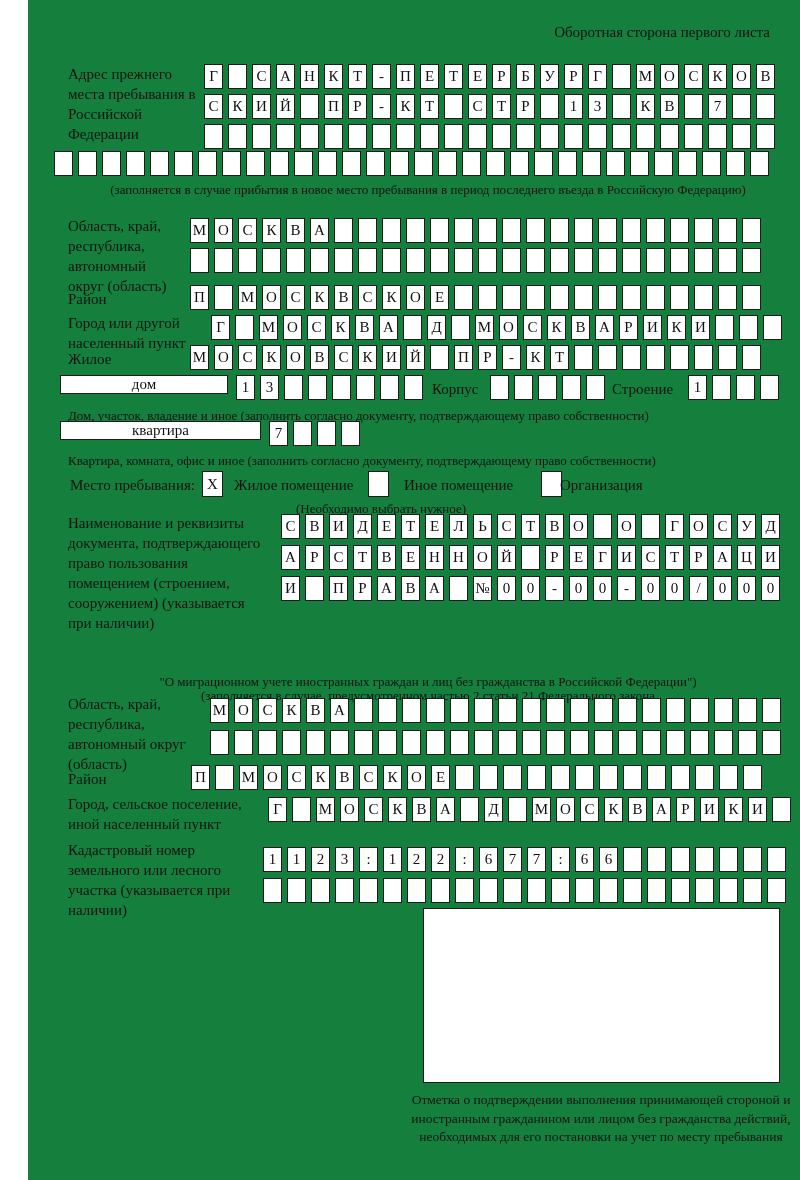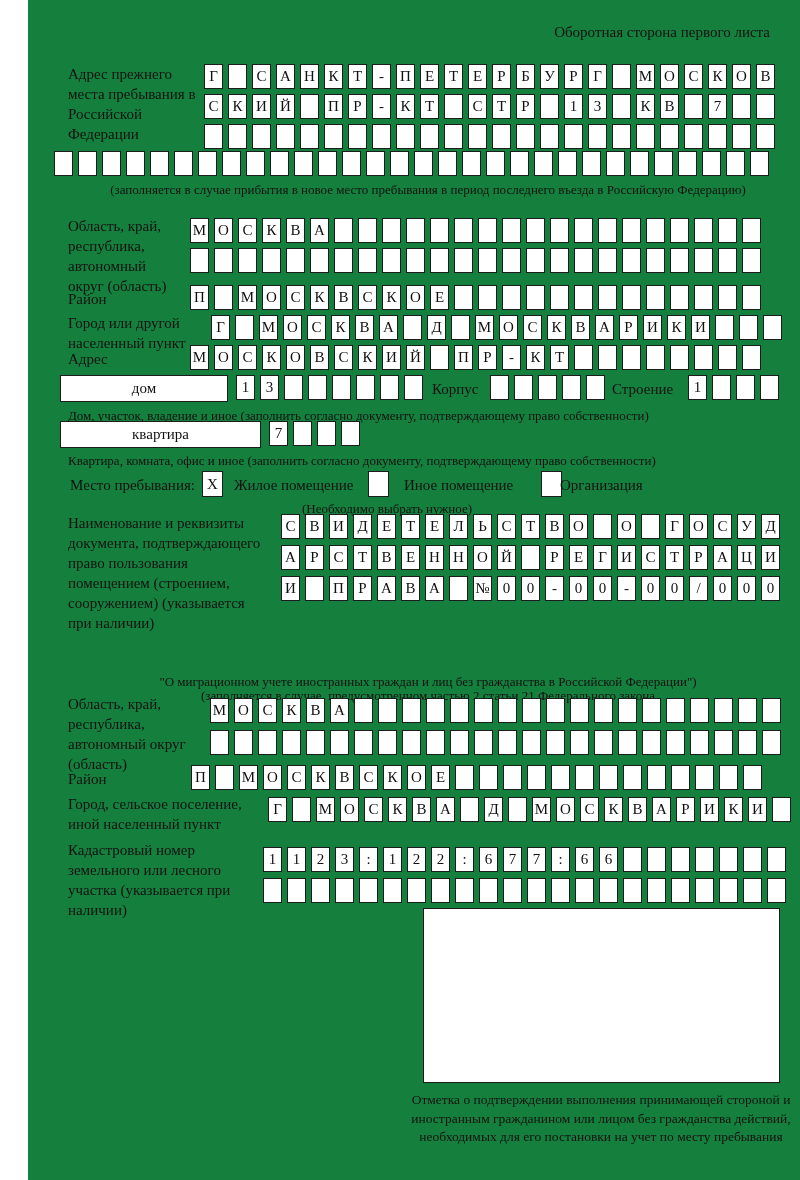--- a/index.html
+++ b/index.html
@@ -7,21 +7,21 @@
         font-family:"Liberation Serif","DejaVu Serif",serif;overflow:hidden;margin-left:28px;}
   .lbl{position:absolute;font-size:15px;line-height:20px;color:#111;}
   .note{position:absolute;font-size:13px;line-height:17px;color:#111;}
   .center{left:0;right:0;text-align:center;}
   .title{position:absolute;font-size:15.5px;font-weight:bold;color:#000;}
   .hdr{position:absolute;top:24px;right:58px;font-size:15px;color:#111;}
   .boxrow{position:absolute;display:flex;gap:5px;}
   .cbox{flex:none;width:19px;height:25px;border:1.5px solid #1c1c1c;display:flex;
         align-items:center;justify-content:center;font-size:15px;line-height:1;
         background:#fff;box-sizing:border-box;}
-  .widebox{position:absolute;border:1.5px solid #1c1c1c;height:27px;display:flex;
+  .widebox{position:absolute;border:1.5px solid #1c1c1c;height:19px;display:flex;
         align-items:center;justify-content:center;font-size:15px;background:#fff;
         box-sizing:border-box;}
   .chk{position:absolute;width:21px;height:26px;border:1.5px solid #1c1c1c;display:flex;
         align-items:center;justify-content:center;font-size:15px;background:#fff;
         box-sizing:border-box;}
   .stamp{position:absolute;border:1.5px solid #1c1c1c;background:#fff;box-sizing:border-box;}
 </style>
 </head>
 <body>
 
@@ -246,21 +246,21 @@
       <span class="cbox">А</span>
       <span class="cbox">Р</span>
       <span class="cbox">И</span>
       <span class="cbox">К</span>
       <span class="cbox">И</span>
       <span class="cbox"></span>
       <span class="cbox"></span>
       <span class="cbox"></span>
     </div>
 
-  <div class="lbl" style="left:40px;top:349px">Адрес</div>
+  <div class="lbl" style="left:40px;top:349px">Жилое</div>
   <div class="boxrow" style="left:162px;top:345px">
       <span class="cbox">М</span>
       <span class="cbox">О</span>
       <span class="cbox">С</span>
       <span class="cbox">К</span>
       <span class="cbox">О</span>
       <span class="cbox">В</span>
       <span class="cbox">С</span>
       <span class="cbox">К</span>
       <span class="cbox">И</span>
@@ -318,21 +318,21 @@
     </div>
   <div class="note" style="left:40px;top:452px">Квартира, комната, офис и иное (заполнить согласно документу, подтверждающему право собственности)</div>
 
   <div class="lbl" style="left:42px;top:475px">Место пребывания:</div>
   <div class="chk" style="left:174px;top:471px">X</div>
   <div class="lbl" style="left:206px;top:475px">Жилое помещение</div>
   <div class="chk" style="left:340px;top:471px"></div>
   <div class="lbl" style="left:376px;top:475px">Иное помещение</div>
   <div class="chk" style="left:513px;top:471px"></div>
   <div class="lbl" style="left:532px;top:475px">Организация</div>
-  <div class="note" style="left:274px;top:500px">(Необходимо выбрать нужное)</div>
+  <div class="note" style="left:268px;top:500px">(Необходимо выбрать нужное)</div>
 
   <div class="lbl" style="left:40px;top:513px;width:195px">Наименование и реквизиты документа, подтверждающего право пользования помещением (строением, сооружением) (указывается при наличии)</div>
   <div class="boxrow" style="left:253px;top:514px">
       <span class="cbox">С</span>
       <span class="cbox">В</span>
       <span class="cbox">И</span>
       <span class="cbox">Д</span>
       <span class="cbox">Е</span>
       <span class="cbox">Т</span>
       <span class="cbox">Е</span>

